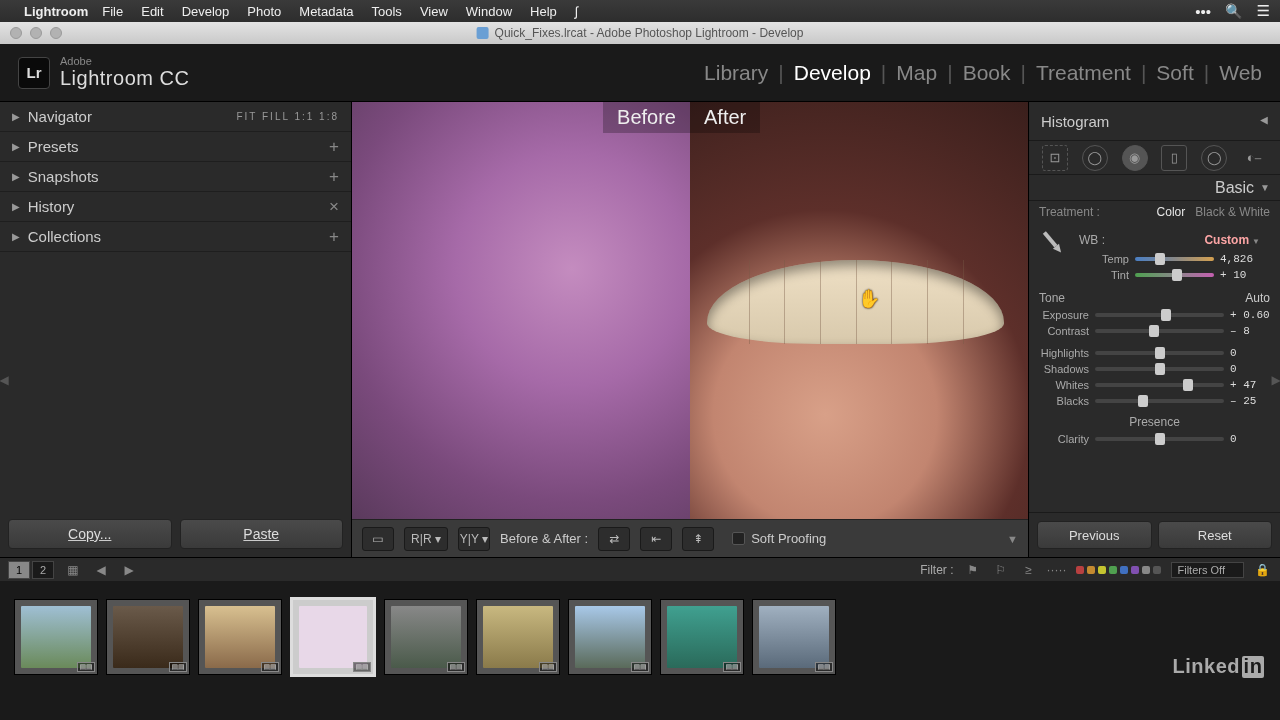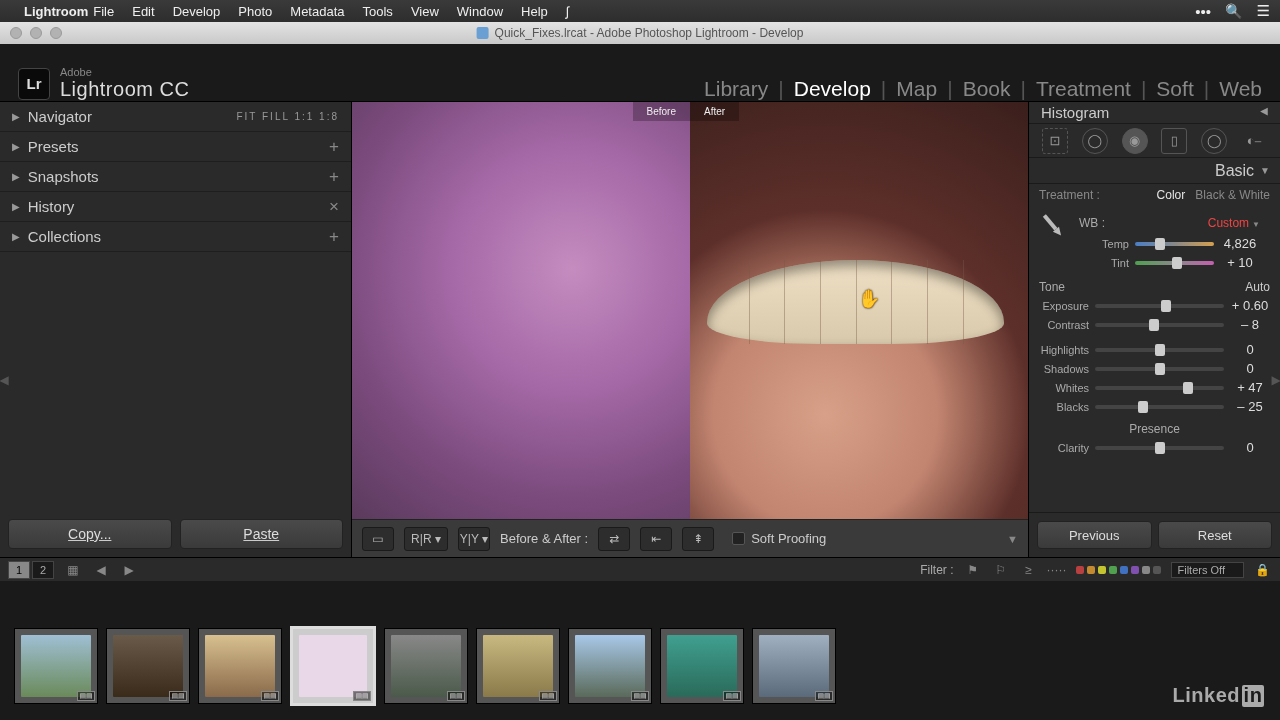--- a/index.html
+++ b/index.html
@@ -1,33 +1,33 @@
 <!DOCTYPE html>
 <html><head>
 <meta charset="utf-8">
 <style>
 * { margin:0; padding:0; box-sizing:border-box; font-family:"Helvetica Neue",Arial,sans-serif; -webkit-font-smoothing:antialiased; }
 body { background:#1a1a1a; color:#ccc; width:1280px; height:720px; overflow:hidden; font-size:13px; }
 
 
 .menubar { height:22px; background:linear-gradient(#3a3a3a,#2d2d2d); display:flex; align-items:center; padding:0 10px; font-size:13px; color:#eee; }
 .menubar .apple { margin-right:14px; font-size:14px; }
-.menubar .appname { font-weight:bold; margin-right:5px; }
+.menubar .appname { font-weight:bold; margin-right:14px; }
 .menubar .item { margin-right:18px; cursor:default; }
 .menubar .right { margin-left:auto; display:flex; align-items:center; gap:14px; font-size:15px; }
 
 
 .titlebar { height:22px; background:linear-gradient(#e3e3e3,#c9c9c9); display:flex; align-items:center; font-size:12px; color:#555; position:relative; }
 .traffic { display:flex; gap:8px; padding-left:10px; }
 .tl-dot { width:12px; height:12px; border-radius:50%; background:#b2b2b2; border:1px solid #9a9a9a; }
 .titlebar .title { position:absolute; left:50%; transform:translateX(-50%); }
 .titlebar .doc-icon { width:12px; height:12px; background:#6a9fd4; display:inline-block; margin-right:6px; vertical-align:-2px; border-radius:2px; }
 
 
-.header { height:58px; background:#1a1a1a; display:flex; align-items:flex-end; padding:0 18px; border-bottom:1px solid #000; }
+.header { height:58px; background:#1a1a1a; display:flex; align-items:center; padding:12px 18px; border-bottom:1px solid #000; }
 .lr-logo { display:flex; align-items:center; gap:10px; }
 .lr-badge { width:32px; height:32px; background:#0a0a0a; border:1px solid #444; border-radius:4px; display:flex; align-items:center; justify-content:center; color:#ddd; font-size:15px; font-weight:600; }
 .lr-text .small { font-size:11px; color:#888; }
 .lr-text .big { font-size:20px; color:#ddd; font-weight:300; letter-spacing:.5px; }
 .modules { margin-left:auto; display:flex; align-items:baseline; gap:10px; font-size:21px; color:#888; }
 .mod-sep { color:#555; }
 .mod { cursor:default; }
 .mod.active { color:#fff; }
 
 
@@ -44,58 +44,58 @@
 .lp-row .plusminus { font-size:17px; color:#888; cursor:default; }
 .leftpanel .spacer { flex:1; }
 .leftbuttons { display:flex; gap:8px; padding:8px;text-decoration:underline; }
 .lb-btn { flex:1; height:30px; background:linear-gradient(#4a4a4a,#3a3a3a); border:1px solid #222; border-radius:4px; display:flex; align-items:center; justify-content:center; font-size:14px; color:#ddd; cursor:default; }
 
 
 .ba-wrap { flex:1; display:flex; position:relative; }
 .ba-img { flex:1; position:relative; overflow:hidden; }
 .ba-img.before { background:radial-gradient(circle at 65% 40%, #c48cbf 0%, #a66aa8 35%, #7a4a7c 70%, #5a3a5c 100%); }
 .ba-img.after  { background:radial-gradient(circle at 40% 75%, #d8a088 0%, #c28570 30%, #5d2f2a 55%, #3a1f1c 100%); }
-.ba-label { position:absolute; top:0; padding:4px 14px; font-size:10px; background:rgba(0,0,0,.25); color:#eee; }
+.ba-label { position:absolute; top:0; padding:4px 14px; font-size:20px; background:rgba(0,0,0,.25); color:#eee; }
 .ba-label.b { right:0; }
 .ba-label.a { left:0; }
 .teeth { position:absolute; left:5%; top:38%; width:88%; height:20%; background:linear-gradient(#efe0c5,#d8c9ac); border-radius:60% 60% 45% 45% / 90% 90% 30% 30%; box-shadow:0 6px 12px rgba(0,0,0,.4) inset; }
 .tooth-line { position:absolute; top:0; bottom:0; width:1px; background:rgba(120,90,70,.4); }
 .cursor-hand { position:absolute; left:168px; top:186px; font-size:18px; color:#fff; text-shadow:0 0 2px #000; }
 
 
 .ctoolbar { height:38px; background:#3a3a3a; border-top:1px solid #222; display:flex; align-items:center; padding:0 10px; gap:10px; font-size:13px; color:#ccc; }
 .tb-btn { height:24px; padding:0 6px; background:#2d2d2d; border:1px solid #1a1a1a; border-radius:3px; display:flex; align-items:center; justify-content:center; font-size:12px; color:#bbb; cursor:default; }
 .tb-btn.icon { width:32px; padding:0; }
 .softproof { display:flex; align-items:center; gap:6px; margin-left:8px; }
 .checkbox { width:13px; height:13px; background:#222; border:1px solid #555; border-radius:2px; }
 .ctoolbar .grow { flex:1; }
 .chev { font-size:11px; color:#888; }
 
 
-.rp-head { height:22px; display:flex; align-items:center; justify-content:space-between; padding:0 12px; border-bottom:1px solid #1a1a1a; font-size:15px; color:#ccc; }
+.rp-head { height:39px; display:flex; align-items:center; justify-content:space-between; padding:0 12px; border-bottom:1px solid #1a1a1a; font-size:15px; color:#ccc; }
 .rp-head .tri { font-size:10px; color:#999; transform:rotate(180deg); display:inline-block; }
 .toolstrip { height:34px; display:flex; align-items:center; justify-content:space-around; padding:0 6px; border-bottom:1px solid #1a1a1a; }
 .tool { width:26px; height:26px; border:1px solid #555; border-radius:50%; display:flex; align-items:center; justify-content:center; color:#999; font-size:13px; cursor:default; }
 .tool.rect { border-radius:3px; }
 .tool.nob { border:1px dashed #555; }
 .panel-section-head { height:26px; display:flex; align-items:center; justify-content:flex-end; padding:0 10px; font-size:16px; color:#ccc; border-bottom:1px solid #1a1a1a; }
 .panel-section-head .tri2 { margin-left:6px; font-size:10px; color:#999; }
 .treatment { display:flex; align-items:center; padding:4px 10px; font-size:12px; color:#888; gap:10px; }
 .treatment .opt { cursor:default; }
 .treatment .opt.active { color:#e5e5e5; }
 .wb-row { display:flex; align-items:center; justify-content:space-between; padding:4px 10px; font-size:12px; }
 .wb-row .label { color:#aaa; }
-.wb-row .val { color:#ef4444; }
+.wb-row .val { color:#fca5a5;font-weight:bold; }
 .slider-row { display:flex; align-items:center; padding:2px 10px; font-size:11px; gap:6px; }
 .slider-row .lbl { width:50px; text-align:right; color:#aaa; }
 .slider-row .track { flex:1; height:4px; background:#444; border-radius:2px; position:relative; }
 .slider-row .track.temp { background:linear-gradient(90deg,#4a7fc4,#888,#d4a050); }
 .slider-row .track.tint { background:linear-gradient(90deg,#4fa050,#888,#c45fb0); }
 .slider-row .knob { position:absolute; top:-4px; width:10px; height:12px; background:#ccc; border-radius:2px; transform:translateX(-50%); }
-.slider-row .num { width:40px; text-align:center; color:#ddd; font-size:13px; }
+.slider-row .num { width:40px; text-align:left; color:#ddd; font-size:11px;font-family:Liberation Mono, monospace; }
 .subhead { display:flex; align-items:center; justify-content:space-between; padding:6px 10px 2px; font-size:12px; color:#aaa; }
 .subhead .auto { color:#ccc; cursor:default; }
 .eyedropper-cell { display:flex; align-items:flex-start; padding:6px 10px 2px; }
 .eyedropper-icon { width:30px; height:30px; transform:rotate(-40deg); }
 .eye-body { width:4px; height:18px; background:#bbb; margin:0 auto; }
 .eye-tip { width:0; height:0; border-left:4px solid transparent; border-right:4px solid transparent; border-top:8px solid #bbb; margin:0 auto; }
 .wb-block { flex:1; }
 .dd-arrow { font-size:8px; color:#888; margin-left:3px; }
 
 .rp-buttons { margin-top:auto; display:flex; gap:6px; padding:8px; border-top:1px solid #1a1a1a; }
@@ -108,21 +108,21 @@
 .fb-small.active { background:#888; color:#000; }
 .fb-icon { width:18px; height:18px; display:flex; align-items:center; justify-content:center; color:#888; cursor:default; }
 .fb-path { color:#999; }
 .fb-path .file { color:#ddd; }
 .filterbar .grow { flex:1; }
 .color-dots { display:flex; gap:3px; }
 .cdot { width:8px; height:8px; border-radius:2px; }
 .filters-off { background:#1a1a1a; border:1px solid #444; padding:1px 18px 1px 6px; font-size:11px; color:#aaa; position:relative; }
 
 
-.filmstrip { height:111px; background:#1a1a1a; display:flex; align-items:center; padding:0 14px; gap:8px; position:relative;margin-top:29px; }
+.filmstrip { height:111px; background:#1a1a1a; display:flex; align-items:center; padding:0 14px; gap:8px; position:relative; }
 .thumb { width:84px; height:76px; background:#555; border:1px solid #000; position:relative; cursor:default; }
 .thumb.sel { border:3px solid #ddd; width:86px; height:80px; background:#ccc; }
 .thumb .badge { position:absolute; right:2px; bottom:2px; width:18px; height:10px; background:rgba(0,0,0,.5); border:1px solid #888; font-size:7px; color:#ccc; display:flex; align-items:center; justify-content:center; }
 .thumb .inner { position:absolute; inset:6px; border-radius:1px; }
 .linkedin { position:absolute; right:16px; bottom:14px; font-size:20px; font-weight:600; color:#aaa; letter-spacing:.5px; display:flex; align-items:center; gap:2px; }
 .linkedin .box { width:22px; height:22px; background:#aaa; color:#1a1a1a; display:flex; align-items:center; justify-content:center; border-radius:2px; }
 
 
 .sidegrip { position:absolute; top:50%; width:8px; height:40px; display:flex; align-items:center; justify-content:center; color:#555; font-size:12px; }
 .sidegrip.left { left:0; } .sidegrip.right { right:0; }

